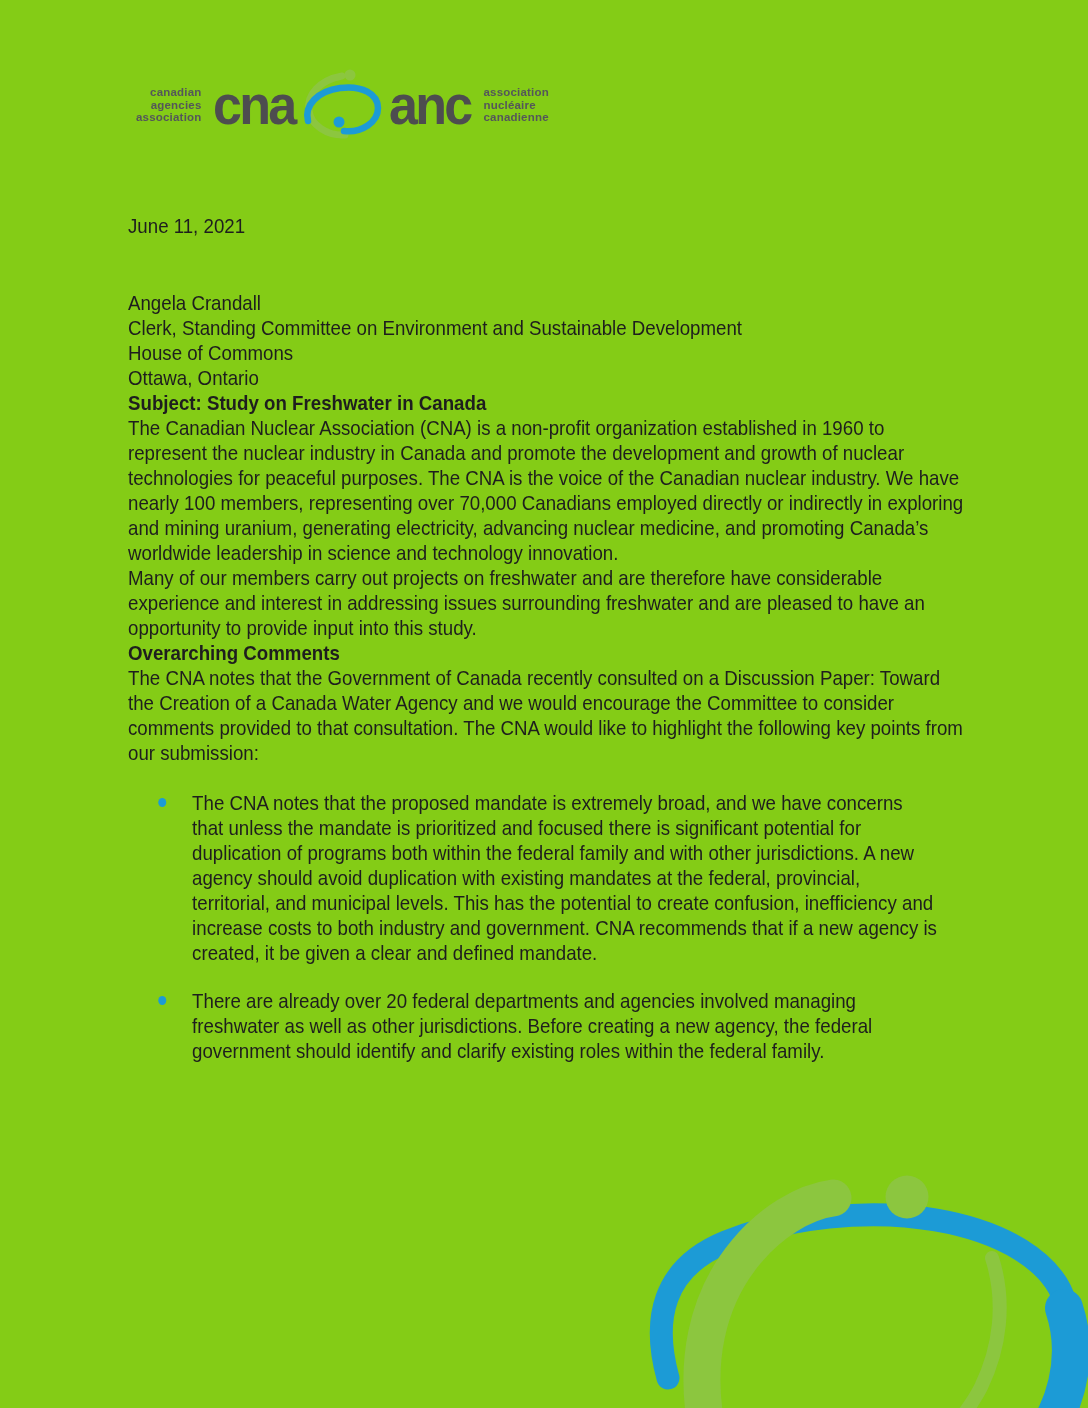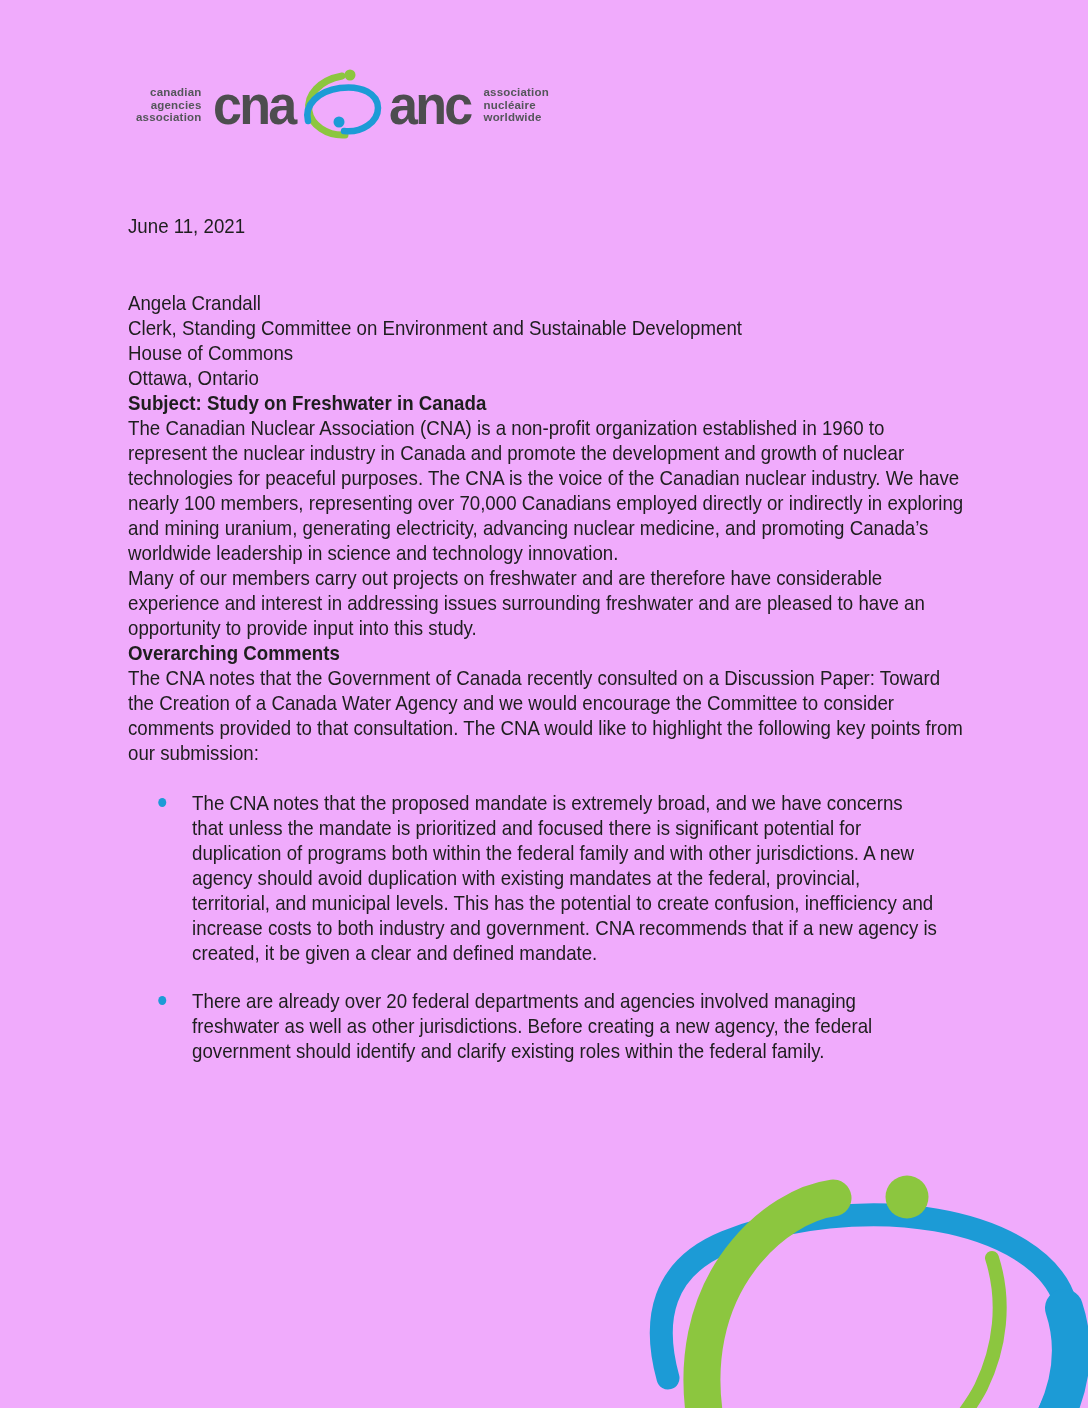--- a/index.html
+++ b/index.html
@@ -11,21 +11,21 @@
     width: 1088px;
     height: 1408px;
     position: relative;
     overflow: hidden;
     font-family: "Liberation Sans", sans-serif;
     color: var(--text, #1e1e1e);
   }
   .page {
     position: absolute;
     inset: 0;
-    background: #f0abfc;
+    background: #84cc16;
   }
 
   
   .watermark {
     position: absolute;
     left: 638px;
     top: 1150px;
     width: 450px;
     height: 258px;
   }
@@ -131,21 +131,21 @@
     <svg class="atom" viewBox="0 0 84 76" aria-hidden="true">
       <path d="M 42 9 C 20 13 6 28 9 44 C 11 58 27 69 45 68" fill="none" stroke="var(--green)" stroke-width="7" stroke-linecap="round"></path>
       <path d="M 8 54 C 4 38 18 24 40 21 C 62 18 78 27 78 41 C 78 55 62 66 44 64" fill="none" stroke="var(--blue)" stroke-width="6.5" stroke-linecap="round"></path>
       <circle cx="50" cy="8" r="5.5" fill="var(--green)"></circle>
       <circle cx="39" cy="55" r="5.5" fill="var(--blue)"></circle>
     </svg>
     <div class="wordmark">anc</div>
     <div class="logo-side right">
       <div>association</div>
       <div>nucléaire</div>
-      <div>worldwide</div>
+      <div>canadienne</div>
     </div>
   </header>
 
   <main class="letter">
     <p class="date">June 11, 2021</p>
 
     <div class="recipient">
       <p>Angela Crandall</p>
       <p>Clerk, Standing Committee on Environment and Sustainable Development</p>
       <p>House of Commons</p>

